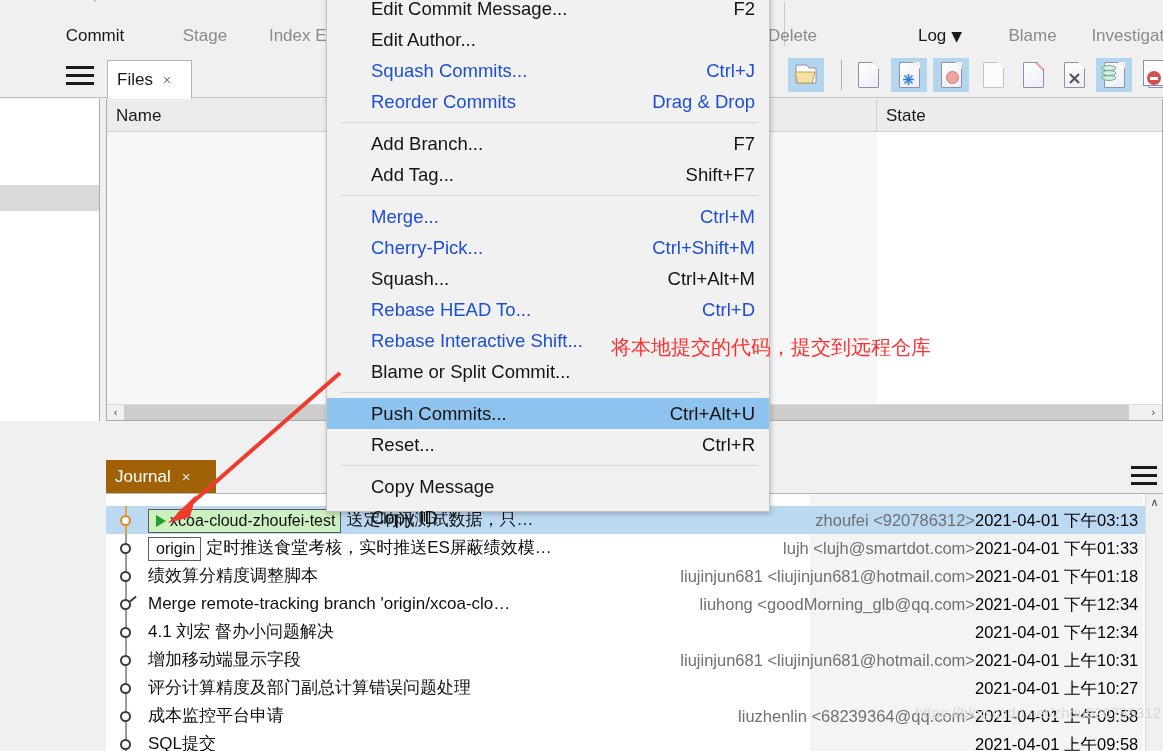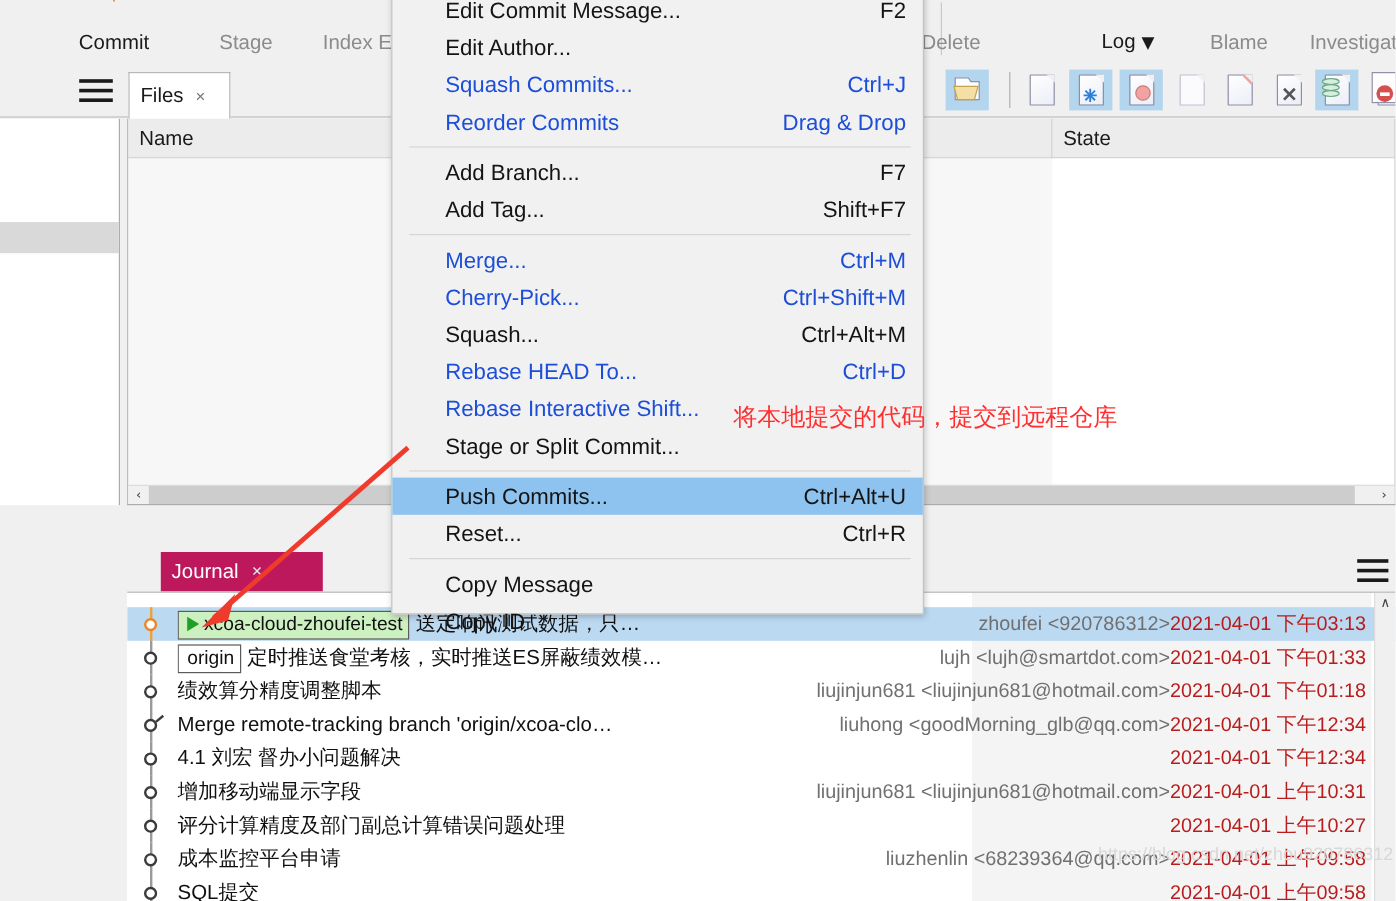--- a/index.html
+++ b/index.html
@@ -174,25 +174,25 @@
   }
 
   
   .journal-tabbar {
     position: absolute; left: 106px; top: 460px;
     width: 1057px; height: 33px;
     background: #f0f0f0;
   }
   .tab-journal {
     position: absolute; left: 0; top: 0;
-    width: 135px; height: 33px;
-    background: #be185d;
+    width: 110px; height: 33px;
+    background: #a16207;
     display: flex; align-items: center;
     padding: 0 8px 0 9px;
-    color: #ffffff; font-size: 17px; margin-left: 28px;
+    color: #ffffff; font-size: 17px;
   }
   .tab-journal .x { margin-left: 11px; font-size: 15px; color: #dceaf7; cursor: pointer; }
   .journal-menu {
     position: absolute; right: 6px; top: 6px;
     width: 26px; height: 20px;
   }
   .journal-menu i { display:block; height:3px; background:#1a1a1a; margin-bottom:5px; }
 
   .journal {
     position: absolute; left: 106px; top: 493px;
@@ -214,21 +214,21 @@
     font-size: 17px; color: #101010;
     white-space: nowrap; overflow: hidden;
   }
   .jrow .author {
     position: absolute; right: 188px; top: 0; height: 28px;
     line-height: 28px; font-size: 16.5px; color: #707070;
     white-space: nowrap; text-align: right;
   }
   .jrow .date {
     position: absolute; right: 18px; top: 0; width: 170px; height: 28px;
-    line-height: 28px; font-size: 16.5px; color: #b91c1c;
+    line-height: 28px; font-size: 16.5px; color: #000000;
     white-space: nowrap;
   }
   .jbg-col {
     position: absolute; left: 0; top: 0; width: 704px; height: 100%;
     background: #ffffff;
   }
   .jbg-col2 {
     position: absolute; left: 704px; top: 0; width: 333px; height: 100%;
     background: #f4f4f4;
   }
@@ -619,21 +619,21 @@
       <div class="mi disabled"><span>Reorder Commits</span><span class="sc">Drag &amp; Drop</span></div>
       <div class="msep"></div>
       <div class="mi"><span>Add Branch...</span><span class="sc">F7</span></div>
       <div class="mi"><span>Add Tag...</span><span class="sc">Shift+F7</span></div>
       <div class="msep"></div>
       <div class="mi disabled"><span>Merge...</span><span class="sc">Ctrl+M</span></div>
       <div class="mi disabled"><span>Cherry-Pick...</span><span class="sc">Ctrl+Shift+M</span></div>
       <div class="mi"><span>Squash...</span><span class="sc">Ctrl+Alt+M</span></div>
       <div class="mi disabled"><span>Rebase HEAD To...</span><span class="sc">Ctrl+D</span></div>
       <div class="mi disabled"><span>Rebase Interactive Shift...</span></div>
-      <div class="mi"><span>Stage or Split Commit...</span></div>
+      <div class="mi"><span>Blame or Split Commit...</span></div>
       <div class="msep"></div>
       <div class="mi hl"><span>Push Commits...</span><span class="sc">Ctrl+Alt+U</span></div>
       <div class="mi"><span>Reset...</span><span class="sc">Ctrl+R</span></div>
       <div class="msep"></div>
       <div class="mi"><span>Copy Message</span></div>
       <div class="mi"><span>Copy ID</span></div>
     </div>
 
   <div class="annot-text">将本地提交的代码，提交到远程仓库</div>
 

